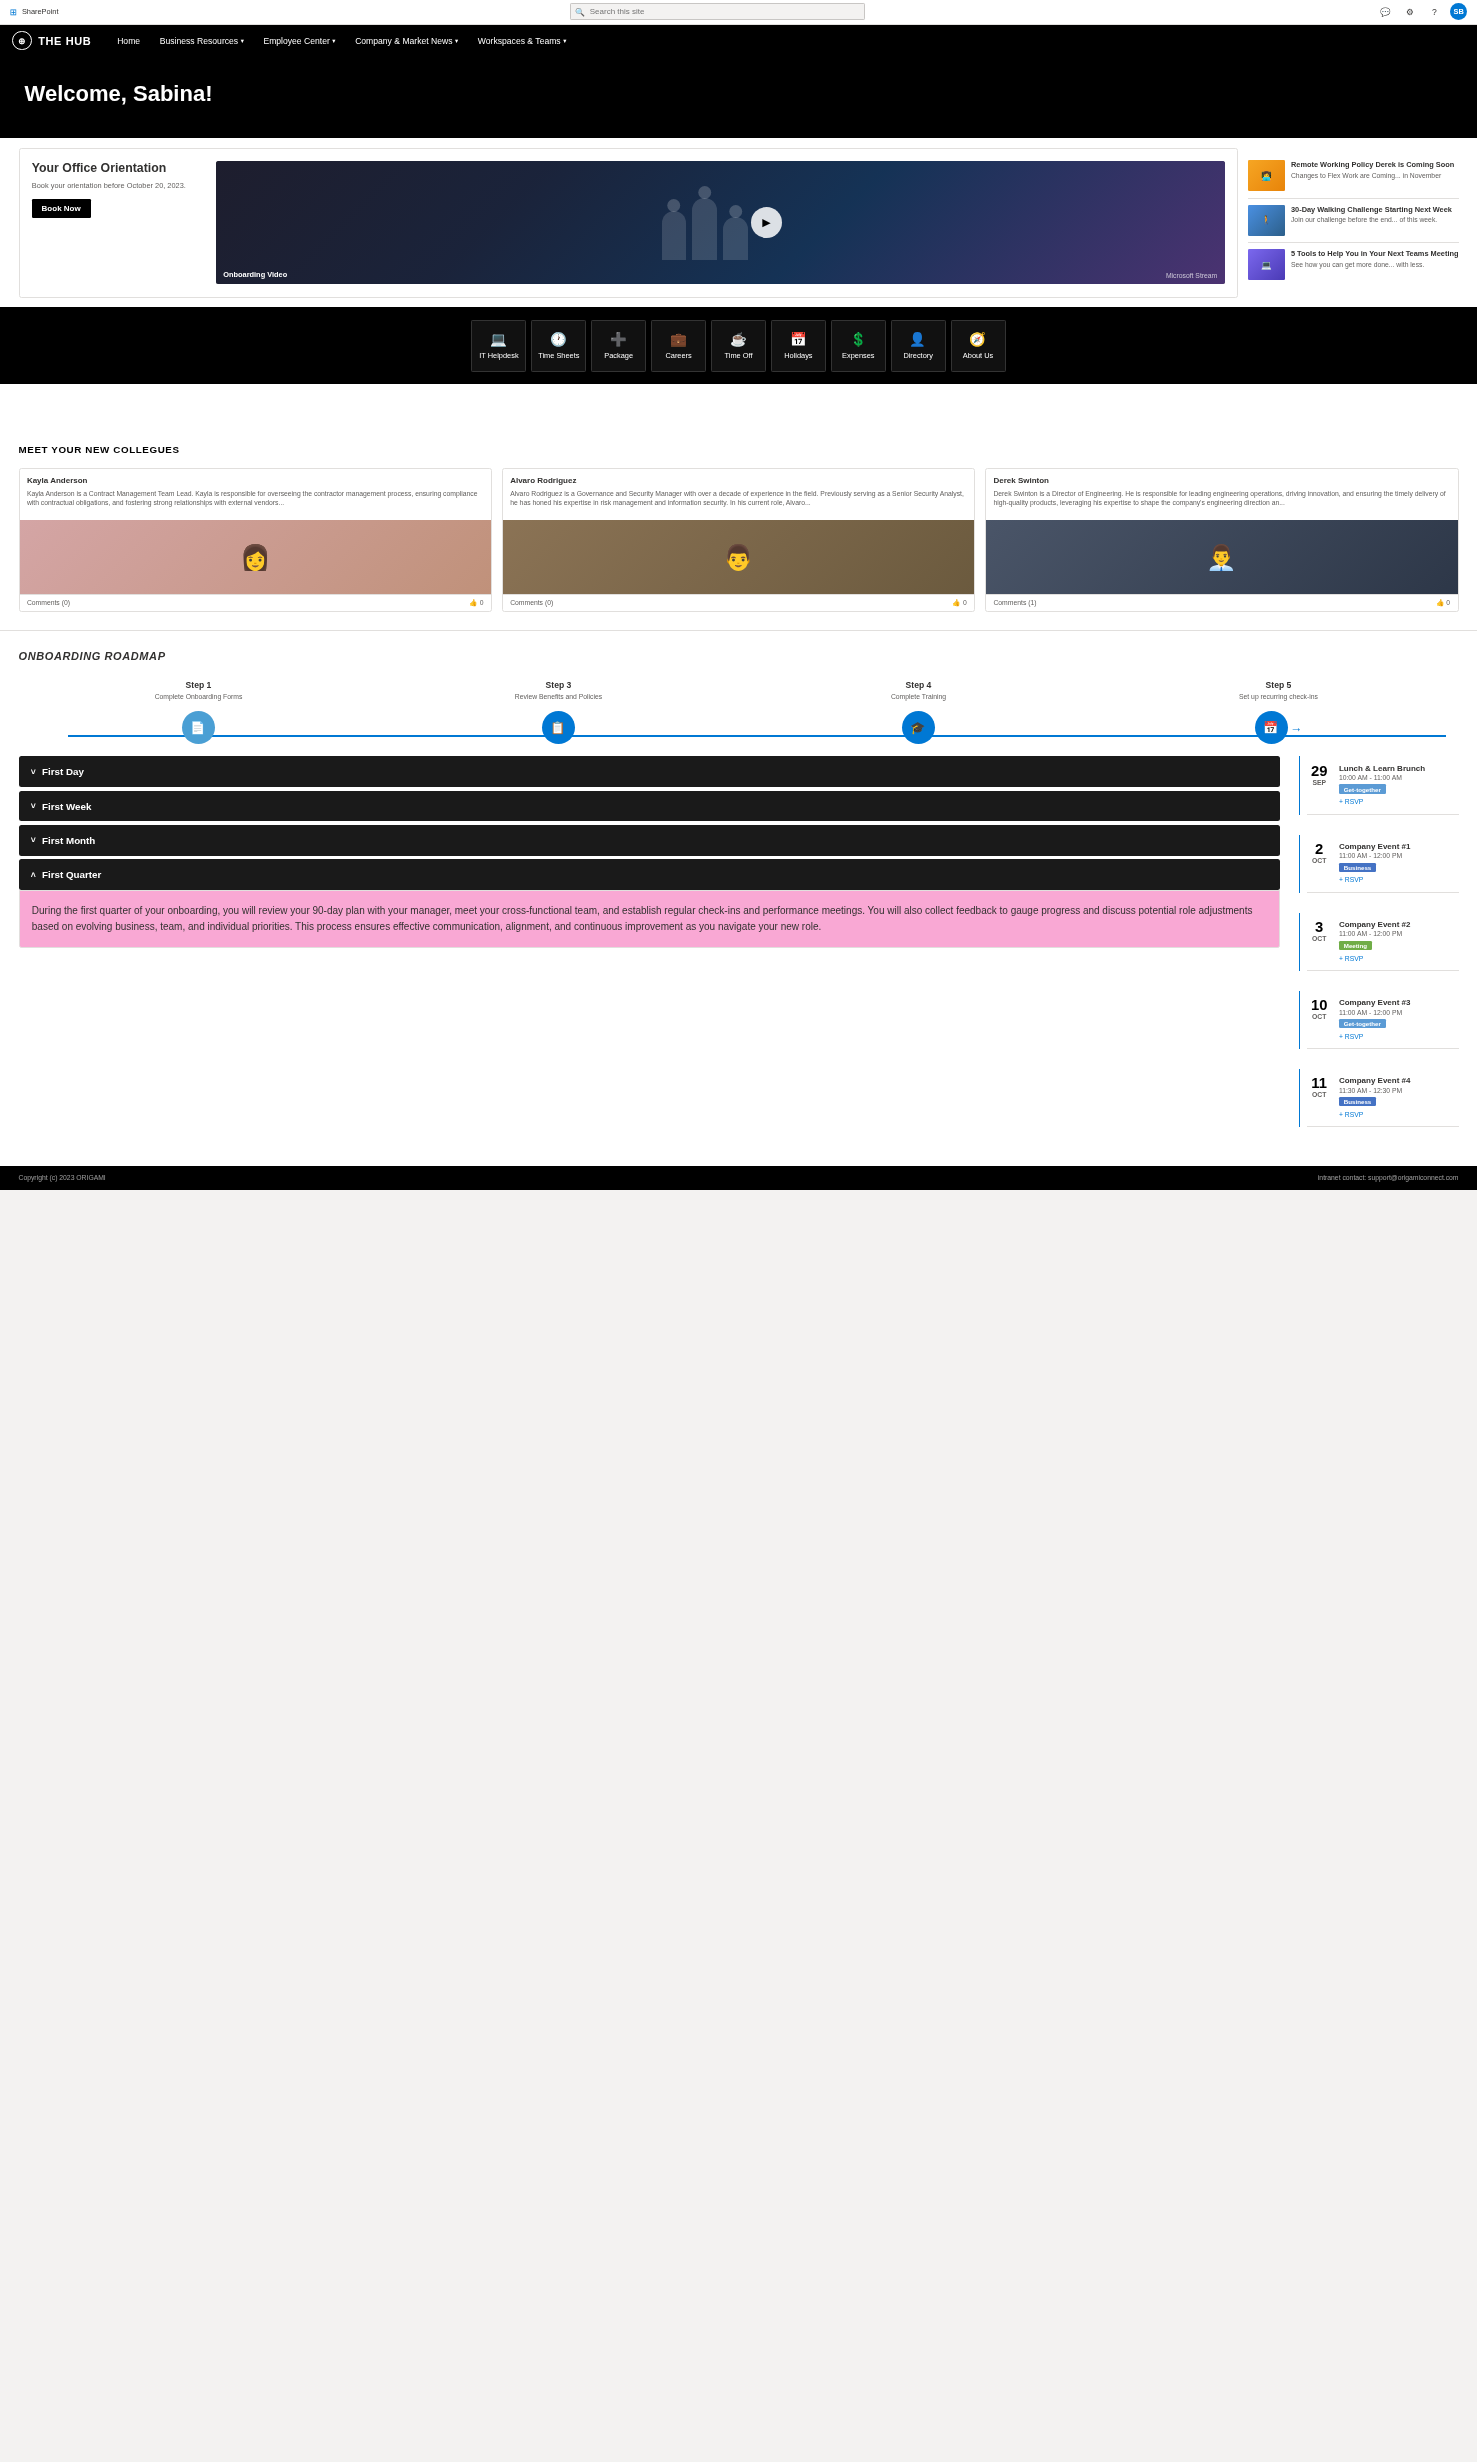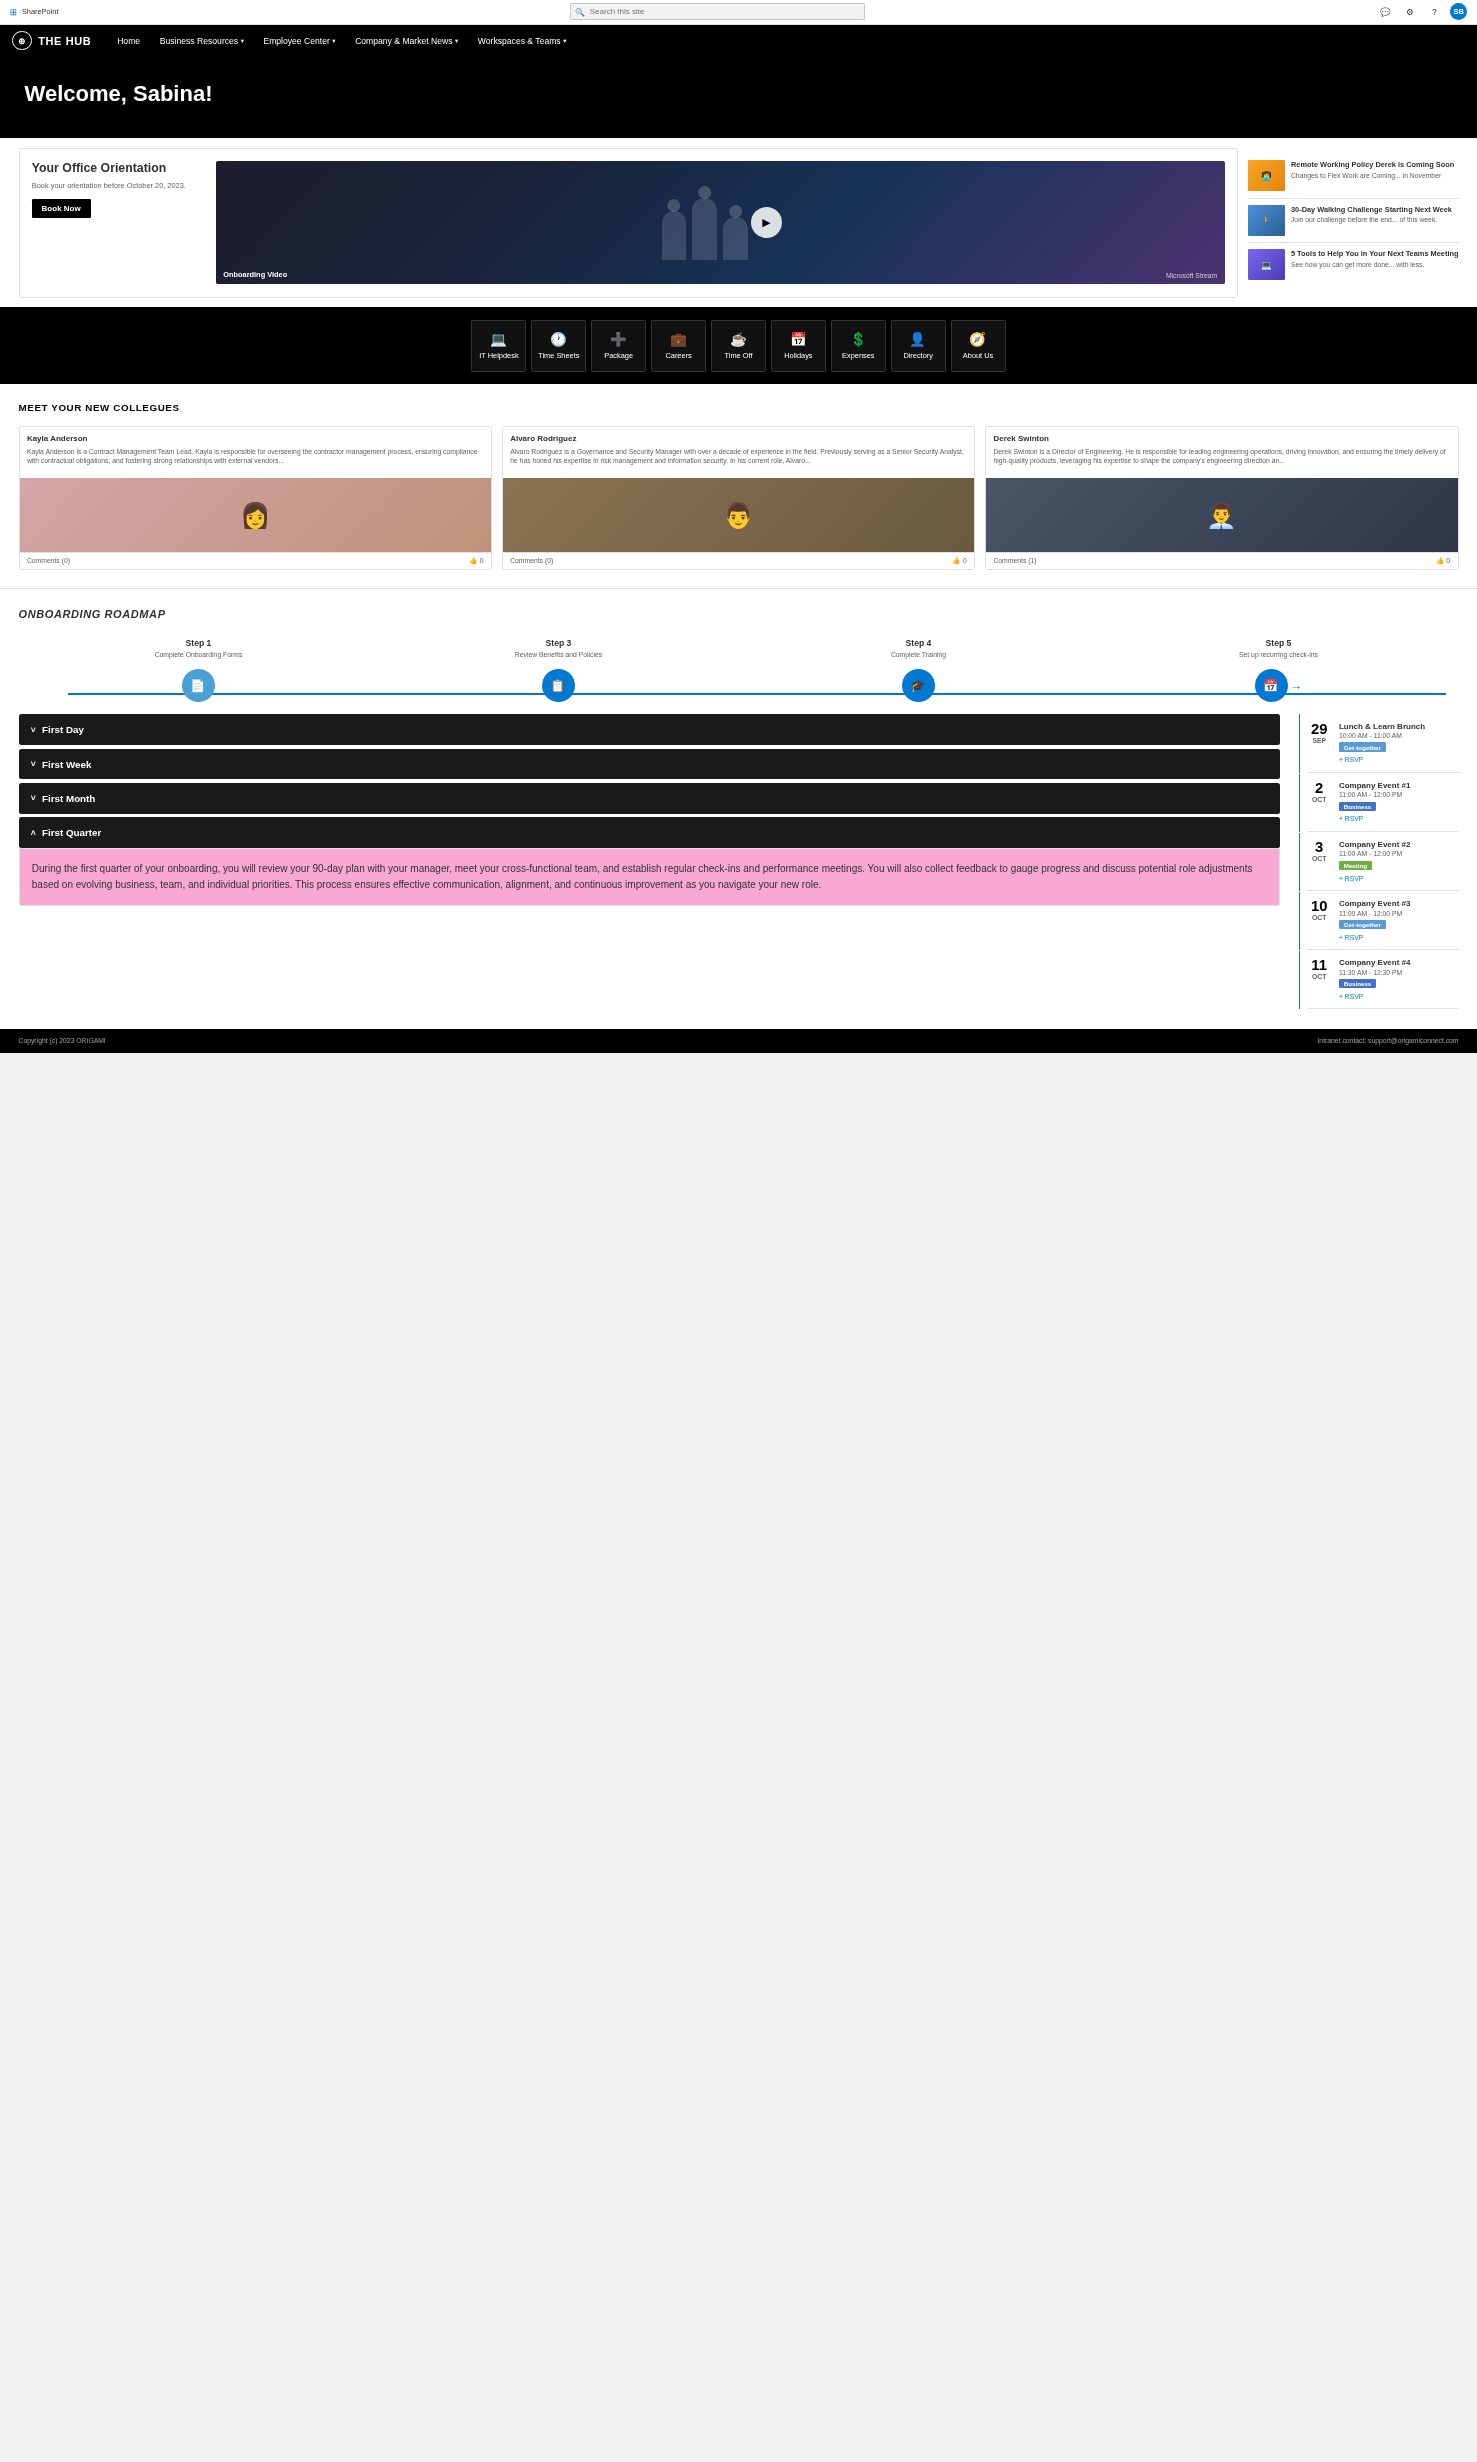--- a/index.html
+++ b/index.html
@@ -233,21 +233,21 @@
     .quick-link .ql-icon { font-size: 13.5px; }
 
     
     .main-content {
       padding: 18.5px 18.5px;
       background: #fff;
     }
 
     
     .two-col { display: flex; gap: 24.6px; }
-    .colleagues-col { flex: 1; }
+    .colleagues-col { flex: 1; margin-top: 42px; }
     .documents-col { min-width: 172px; }
 
     .section-title {
       font-size: 9.8px;
       font-weight: 700;
       text-transform: uppercase;
       letter-spacing: 0.6px;
       margin-bottom: 12.3px;
       color: #000;
     }
@@ -405,21 +405,21 @@
     }
     .tag-get-together { background: #5b9bd5; }
     .tag-business { background: #4472c4; }
     .tag-meeting { background: #70ad47; }
     .rsvp-link { font-size: 6.8px; color: #0078d4; cursor: pointer; }
 
     
     .event-item-wrap {
       border-left: 1.8px solid #0078d4;
       padding-left: 7.4px;
-      margin-bottom: 1px;
+      margin-bottom: 20px;
     }
 
     
     .footer {
       background: #000;
       color: rgba(255,255,255,0.6);
       padding: 8.6px 18.5px;
       display: flex;
       justify-content: space-between;
       font-size: 6.8px;

